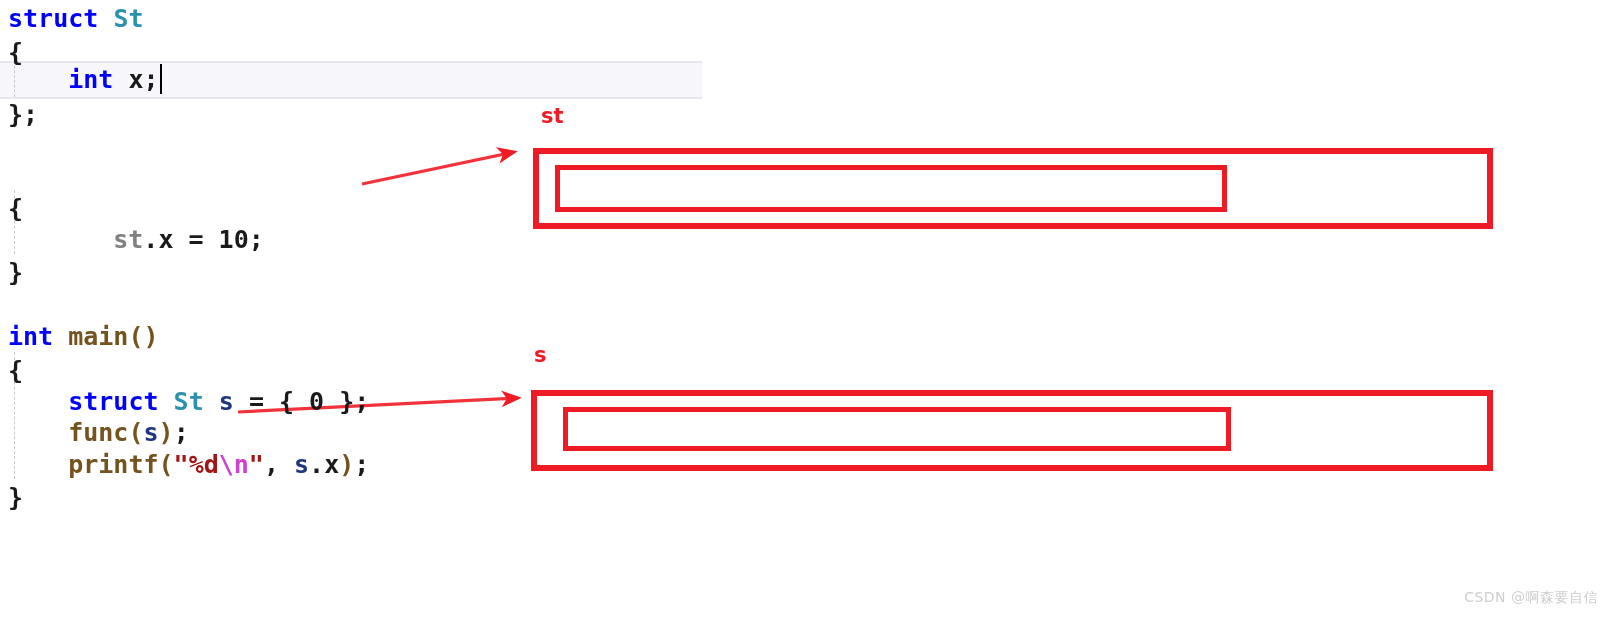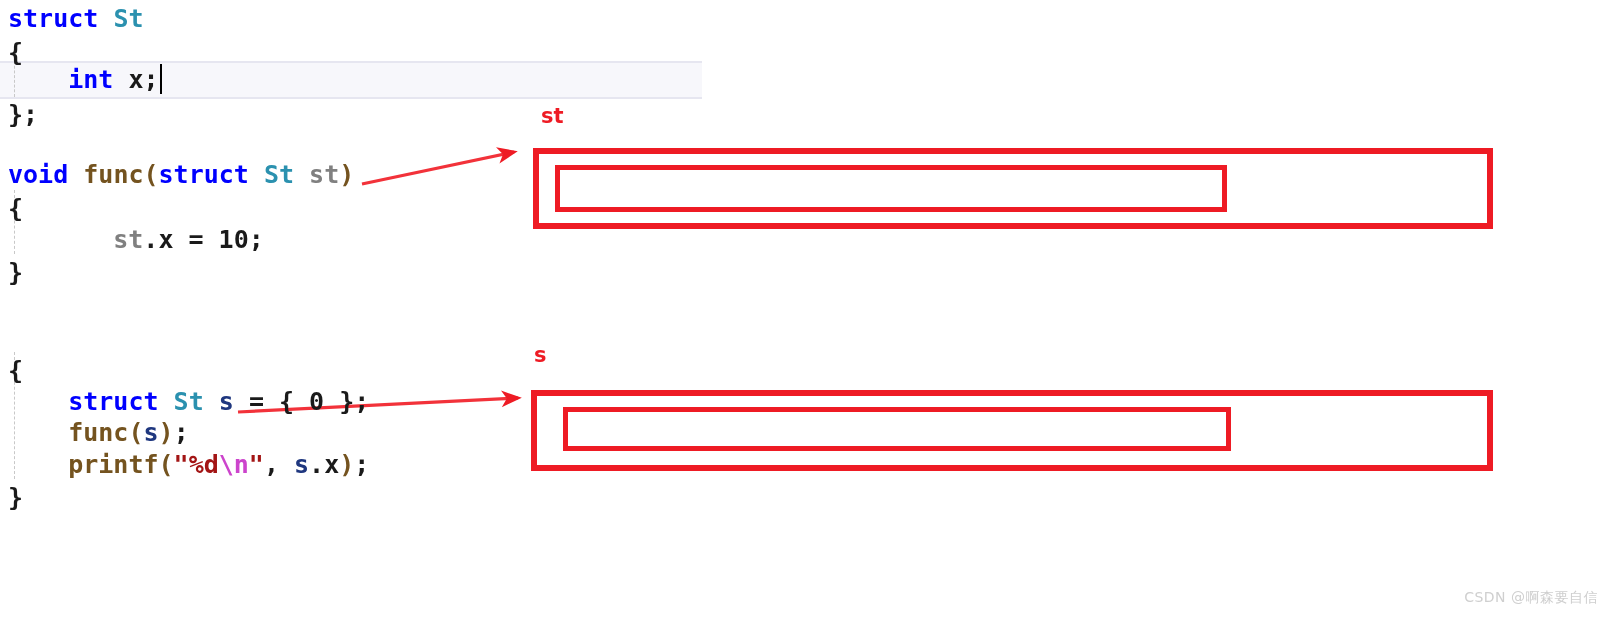--- a/index.html
+++ b/index.html
@@ -134,25 +134,25 @@
   <div class="indent-guide" style="top:190px;height:64px;"></div>
   <div class="indent-guide" style="top:352px;height:127px;"></div>
 
   <div class="caret" style="left:160px;top:64px;height:30px;"></div>
 
   <div class="code-line" style="top:0px;"><span class="code-text"><span class="t-key">struct</span><span class="t-plain"> </span><span class="t-type">St</span></span></div>
   <div class="code-line" style="top:34px;"><span class="code-text"><span class="t-plain">{</span></span></div>
   <div class="code-line" style="top:61px;"><span class="code-text"><span class="t-plain">    </span><span class="t-key">int</span><span class="t-plain"> x;</span></span></div>
   <div class="code-line" style="top:96px;"><span class="code-text"><span class="t-plain">};</span></span></div>
   <div class="code-line" style="top:131px;"><span class="code-text"></span></div>
-  <div class="code-line" style="top:156px;"><span class="code-text"><span class="t-key">void</span><span class="t-plain"> </span><span class="t-func">func</span><span class="t-punct">(</span><span class="t-key">struct</span><span class="t-plain"> </span><span class="t-type">St</span><span class="t-plain"> </span><span class="t-var">st</span><span class="t-punct">)</span></span></div>
   <div class="code-line" style="top:190px;"><span class="code-text"><span class="t-plain">{</span></span></div>
   <div class="code-line" style="top:221px;padding-left:45px;"><span class="code-text"><span class="t-plain">    </span><span class="t-var">st</span><span class="t-plain">.x</span><span class="t-plain"> = </span><span class="t-num">10</span><span class="t-plain">;</span></span></div>
   <div class="code-line" style="top:254px;"><span class="code-text"><span class="t-plain">}</span></span></div>
   <div class="code-line" style="top:287px;"><span class="code-text"></span></div>
+  <div class="code-line" style="top:318px;"><span class="code-text"><span class="t-key">int</span><span class="t-plain"> </span><span class="t-func">main</span><span class="t-punct">()</span></span></div>
   <div class="code-line" style="top:352px;"><span class="code-text"><span class="t-plain">{</span></span></div>
   <div class="code-line" style="top:383px;"><span class="code-text"><span class="t-plain">    </span><span class="t-key">struct</span><span class="t-plain"> </span><span class="t-type">St</span><span class="t-plain"> </span><span class="t-local">s</span><span class="t-plain"> = { </span><span class="t-num">0</span><span class="t-plain"> };</span></span></div>
   <div class="code-line" style="top:414px;"><span class="code-text"><span class="t-plain">    </span><span class="t-func">func</span><span class="t-punct">(</span><span class="t-local">s</span><span class="t-punct">)</span><span class="t-plain">;</span></span></div>
   <div class="code-line" style="top:446px;"><span class="code-text"><span class="t-plain">    </span><span class="t-func">printf</span><span class="t-punct">(</span><span class="t-str">"%d</span><span class="t-esc">\n</span><span class="t-str">"</span><span class="t-plain">, </span><span class="t-local">s</span><span class="t-plain">.x</span><span class="t-punct">)</span><span class="t-plain">;</span></span></div>
   <div class="code-line" style="top:479px;"><span class="code-text"><span class="t-plain">}</span></span></div>
 </div>
 
 <div id="diagram">
 
   <svg id="arrow-layer" width="1612" height="619" style="position:absolute;left:0;top:0;">

